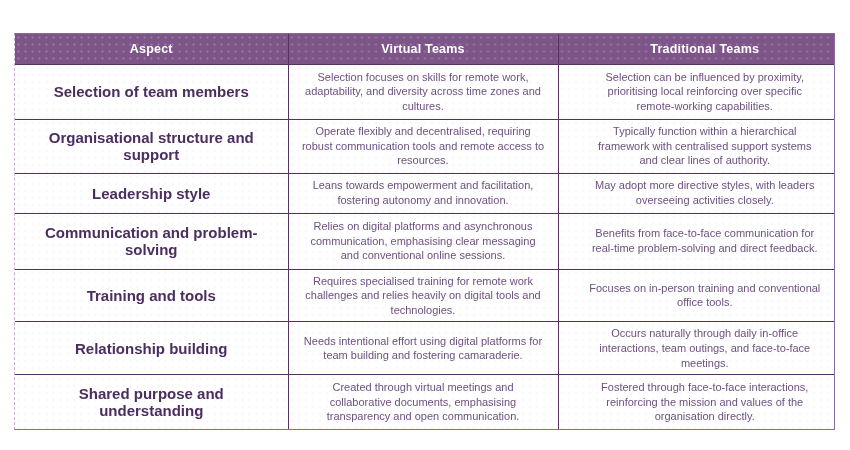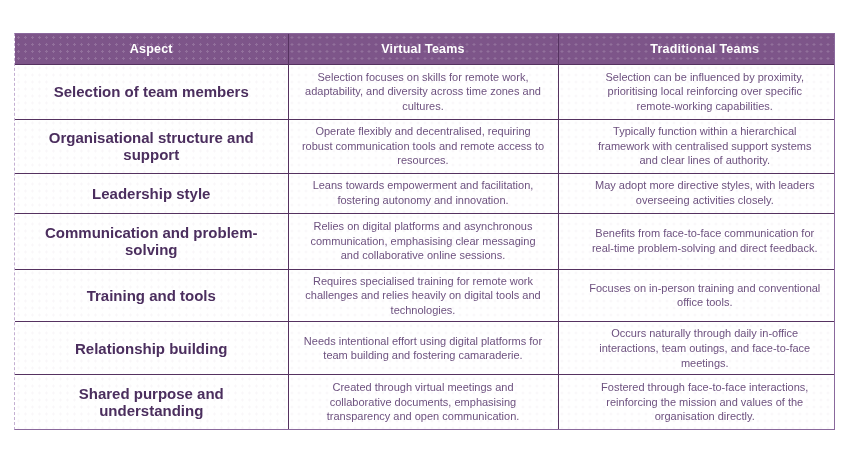--- a/index.html
+++ b/index.html
@@ -101,21 +101,21 @@
           <td class="body-cell">Operate flexibly and decentralised, requiring robust communication tools and remote access to resources.</td>
           <td class="body-cell">Typically function within a hierarchical framework with centralised support systems and clear lines of authority.</td>
         </tr>
         <tr>
           <td class="aspect">Leadership style</td>
           <td class="body-cell">Leans towards empowerment and facilitation, fostering autonomy and innovation.</td>
           <td class="body-cell">May adopt more directive styles, with leaders overseeing activities closely.</td>
         </tr>
         <tr>
           <td class="aspect">Communication and problem-solving</td>
-          <td class="body-cell">Relies on digital platforms and asynchronous communication, emphasising clear messaging and collaborative online sessions.</td>
+          <td class="body-cell">Relies on digital platforms and asynchronous communication, emphasising clear messaging and conventional online sessions.</td>
           <td class="body-cell">Benefits from face-to-face communication for real-time problem-solving and direct feedback.</td>
         </tr>
         <tr>
           <td class="aspect">Training and tools</td>
           <td class="body-cell">Requires specialised training for remote work challenges and relies heavily on digital tools and technologies.</td>
           <td class="body-cell">Focuses on in-person training and conventional office tools.</td>
         </tr>
         <tr>
           <td class="aspect">Relationship building</td>
           <td class="body-cell">Needs intentional effort using digital platforms for team building and fostering camaraderie.</td>

